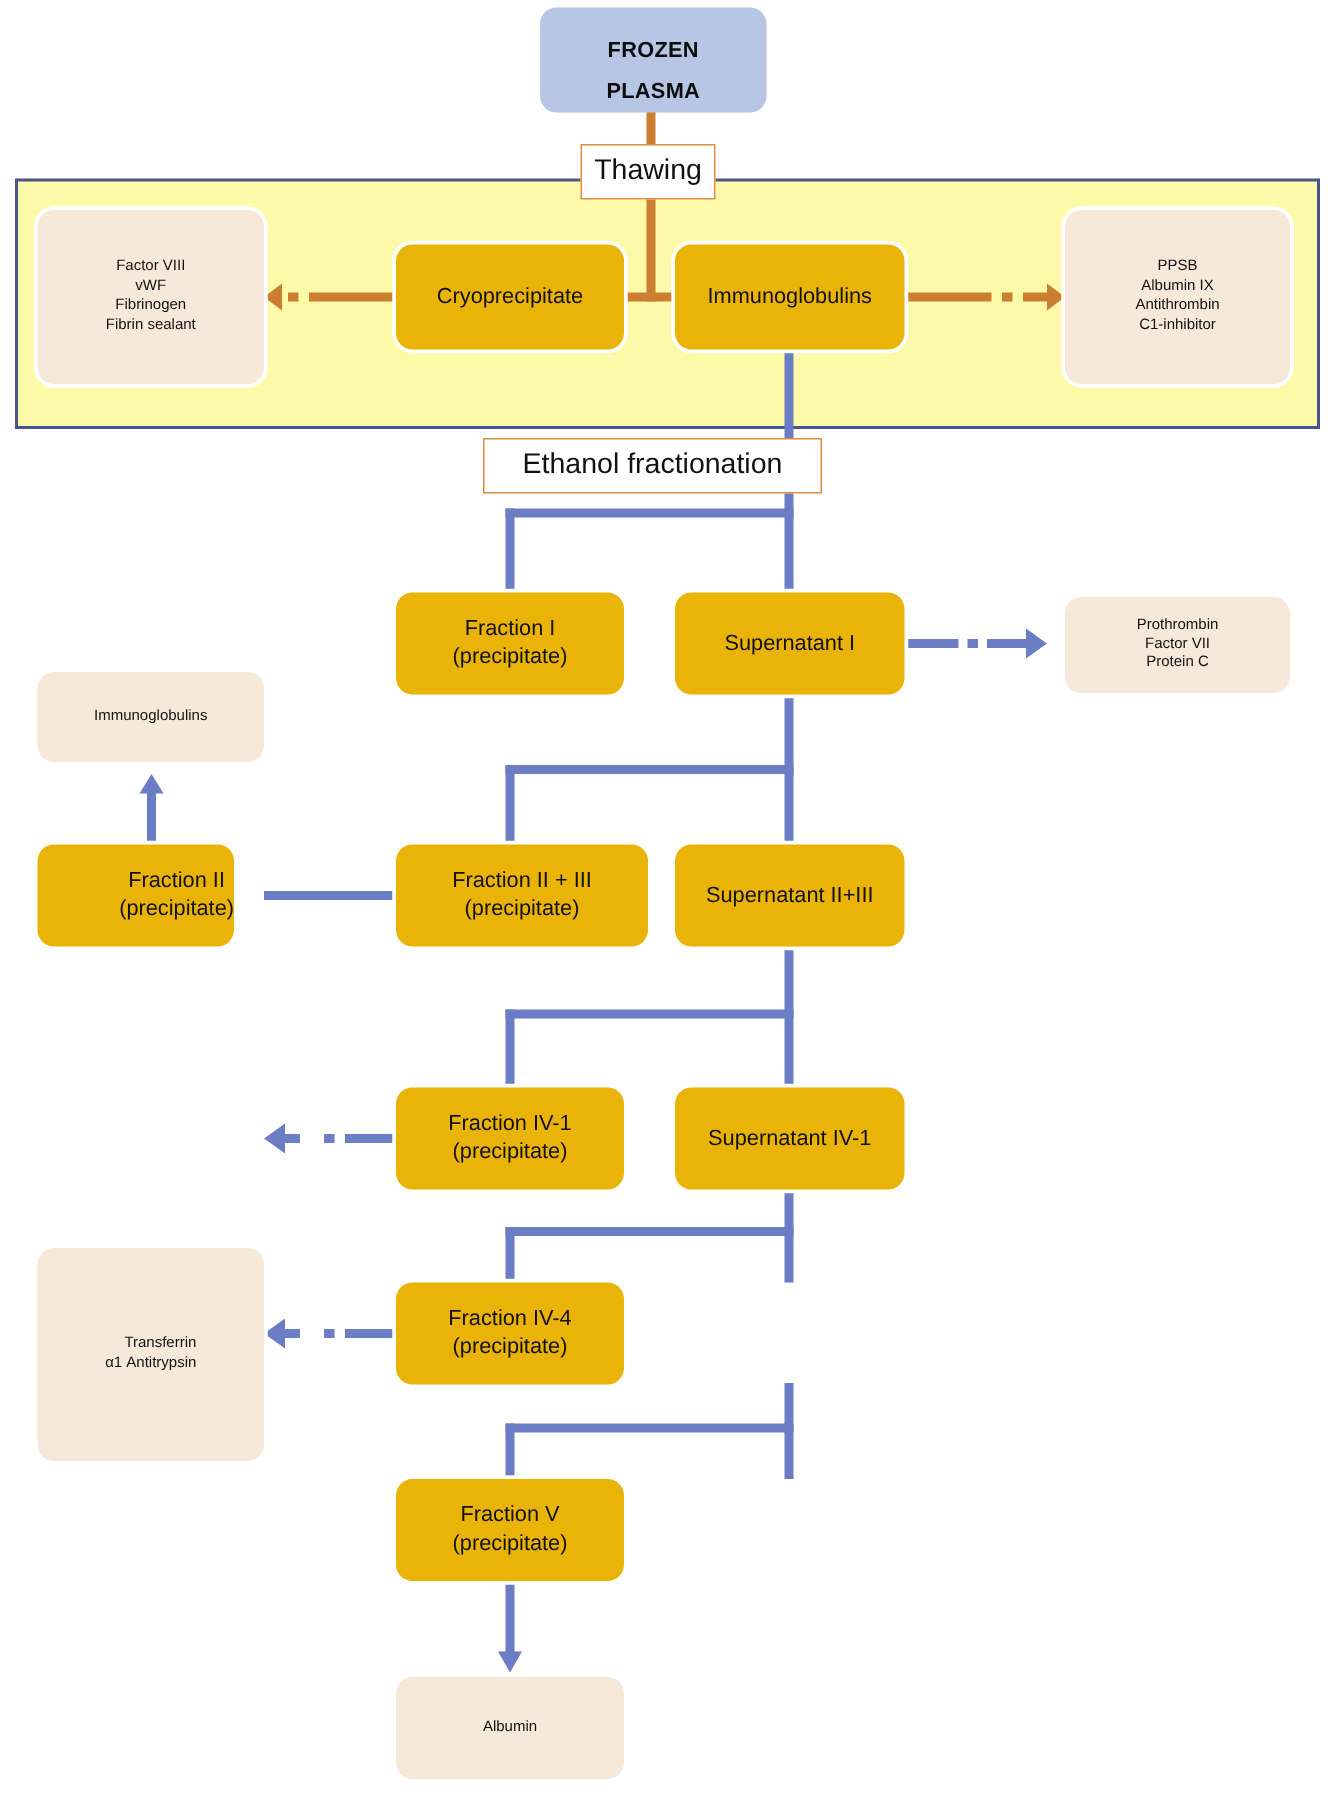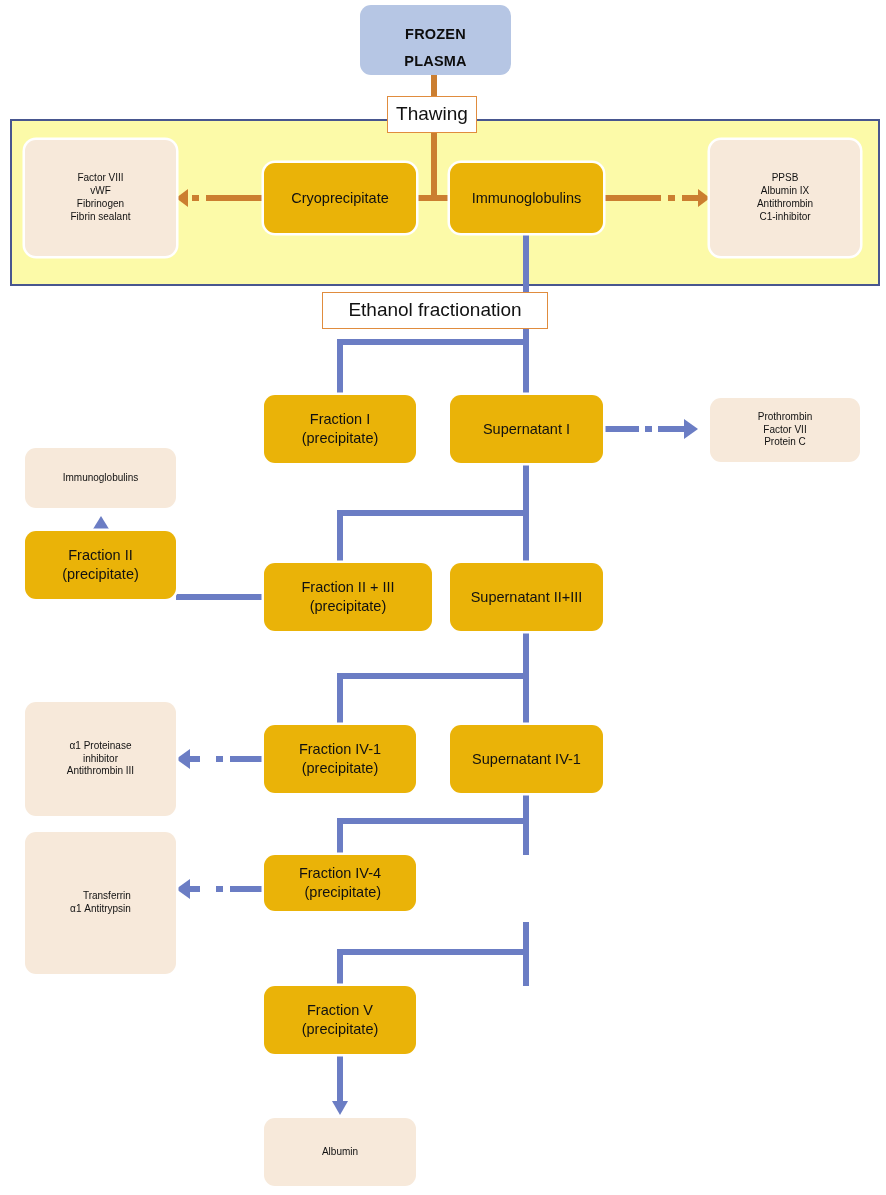--- a/index.html
+++ b/index.html
@@ -110,21 +110,21 @@
   <div class="box blue z3" style="left:264px;top:563px;width:168px;height:68px;">
     <span class="lbl">Fraction II + III
 (precipitate)</span>
   </div>
   <div class="box blue z3" style="left:450px;top:563px;width:153px;height:68px;">
     <span class="lbl">Supernatant II+III</span>
   </div>
 
   <div class="ln z2" style="left:176px;top:594px;width:90px;height:6px;"></div>
 
-  <div class="box blue z3" style="left:25px;top:531px;width:151px;height:68px;">
+  <div class="box blue z3" style="left:25px;top:563px;width:131px;height:68px;justify-content:flex-end;">
     <span class="lbl">Fraction II
 (precipitate)</span>
   </div>
 
   <div class="box beige z3" style="left:25px;top:448px;width:151px;height:60px;">
     <span class="lbl">Immunoglobulins</span>
   </div>
 
   <div class="ln z2" style="left:98px;top:528px;width:6px;height:35px;"></div>
   <div class="tip z2" style="left:93px;top:516px;border-left:8px solid transparent;border-right:8px solid transparent;border-bottom:13px solid #6b7dc4;"></div>
@@ -133,36 +133,31 @@
   <div class="ln z2" style="left:337px;top:673px;width:192px;height:6px;"></div>
   <div class="ln z2" style="left:337px;top:673px;width:6px;height:52px;"></div>
 
   <div class="box blue z3" style="left:264px;top:725px;width:152px;height:68px;">
     <span class="lbl">Fraction IV-1
 (precipitate)</span>
   </div>
   <div class="box blue z3" style="left:450px;top:725px;width:153px;height:68px;">
     <span class="lbl">Supernatant IV-1</span>
   </div>
-  <div class="box beige z3" style="left:25px;top:702px;width:151px;height:114px;">
-    <span class="lbl">α1 Proteinase
-inhibitor
-Antithrombin III</span>
-  </div>
 
   <div class="ln z2" style="left:230px;top:756px;width:34px;height:6px;"></div>
   <div class="ln z2" style="left:216px;top:756px;width:7px;height:6px;"></div>
   <div class="tip z2" style="left:176px;top:749px;border-top:10px solid transparent;border-bottom:10px solid transparent;border-right:14px solid #6b7dc4;"></div>
   <div class="ln z2" style="left:190px;top:756px;width:10px;height:6px;"></div>
 
   <div class="ln z2" style="left:523px;top:792px;width:6px;height:63px;"></div>
   <div class="ln z2" style="left:337px;top:818px;width:192px;height:6px;"></div>
   <div class="ln z2" style="left:337px;top:818px;width:6px;height:37px;"></div>
 
-  <div class="box blue z3" style="left:264px;top:855px;width:152px;height:56px;text-align:right;">
+  <div class="box blue z3" style="left:264px;top:855px;width:152px;height:68px;">
     <span class="lbl">Fraction IV-4
 (precipitate)</span>
   </div>
   <div class="box beige z3" style="left:25px;top:832px;width:151px;height:142px;text-align:right;">
     <span class="lbl">Transferrin
 α1 Antitrypsin</span>
   </div>
 
   <div class="ln z2" style="left:230px;top:886px;width:34px;height:6px;"></div>
   <div class="ln z2" style="left:216px;top:886px;width:7px;height:6px;"></div>

